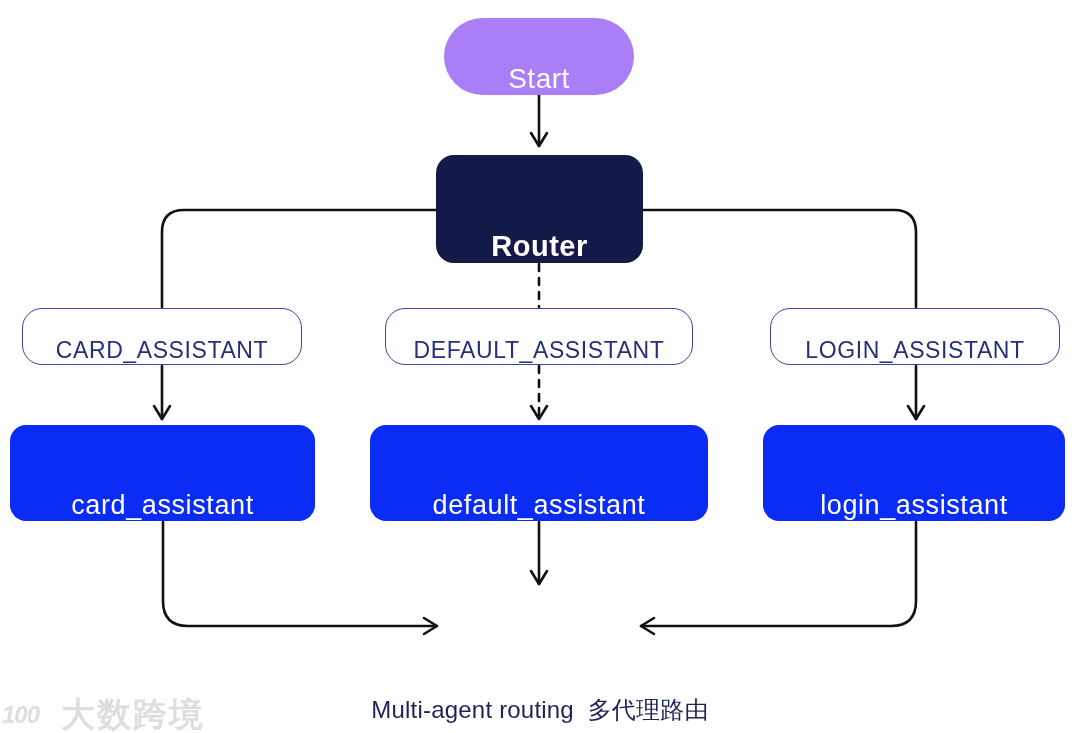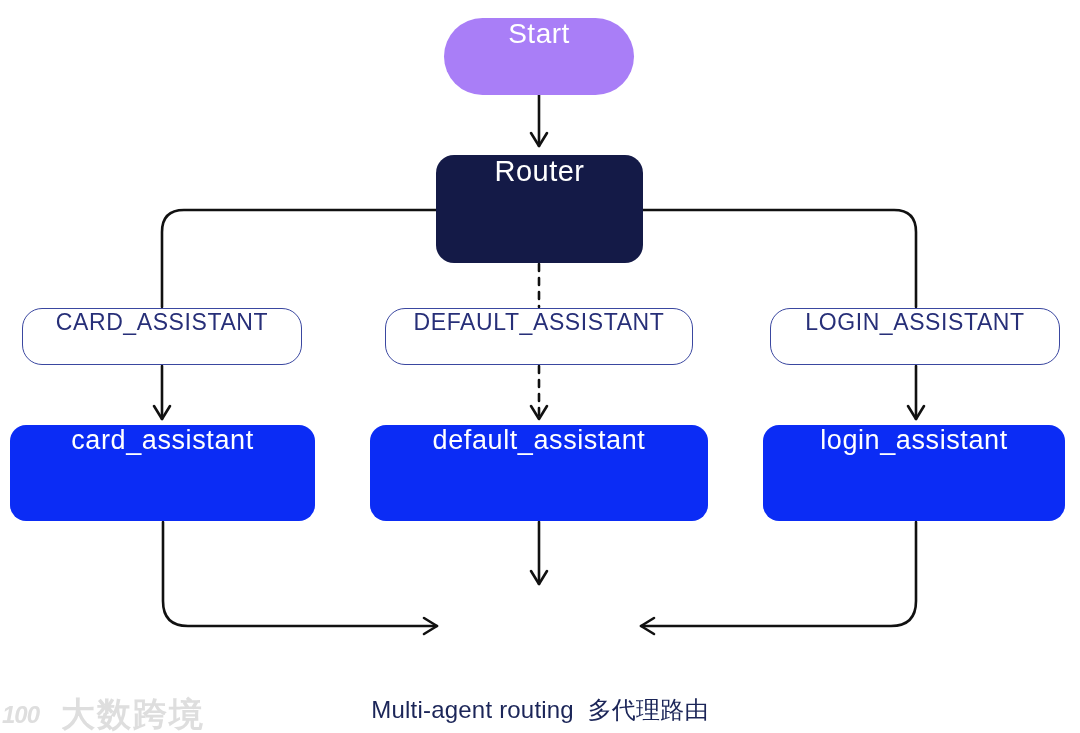--- a/index.html
+++ b/index.html
@@ -6,33 +6,33 @@
   .stage{
     position:relative;
     width:1080px;height:733px;
     background:#ffffff;
     font-family:"Liberation Sans", sans-serif;
     overflow:hidden;
   }
   .connectors{position:absolute;inset:0;width:1080px;height:733px;}
   .node{
     position:absolute;
-    display:flex;align-items:flex-start;justify-content:center;
+    display:flex;align-items:flex-end;justify-content:center;
     box-sizing:border-box;
     text-align:center;
   }
   .pill{
     background:#A97EF7;color:#ffffff;
     border-radius:40px;
     font-size:28px;letter-spacing:.5px;font-weight:500;
   }
   .router{
     background:#141A47;color:#ffffff;
     border-radius:18px;
-    font-size:29px;letter-spacing:.5px;font-weight:400;
+    font-size:29px;letter-spacing:.5px;font-weight:700;
   }
   .edge-label{
     background:#ffffff;
     border:1.6px solid #3A47A0;
     border-radius:20px;
     color:#272F78;
     font-size:23px;letter-spacing:.6px;font-weight:500;
   }
   .agent{
     background:#0B2CF5;color:#ffffff;

